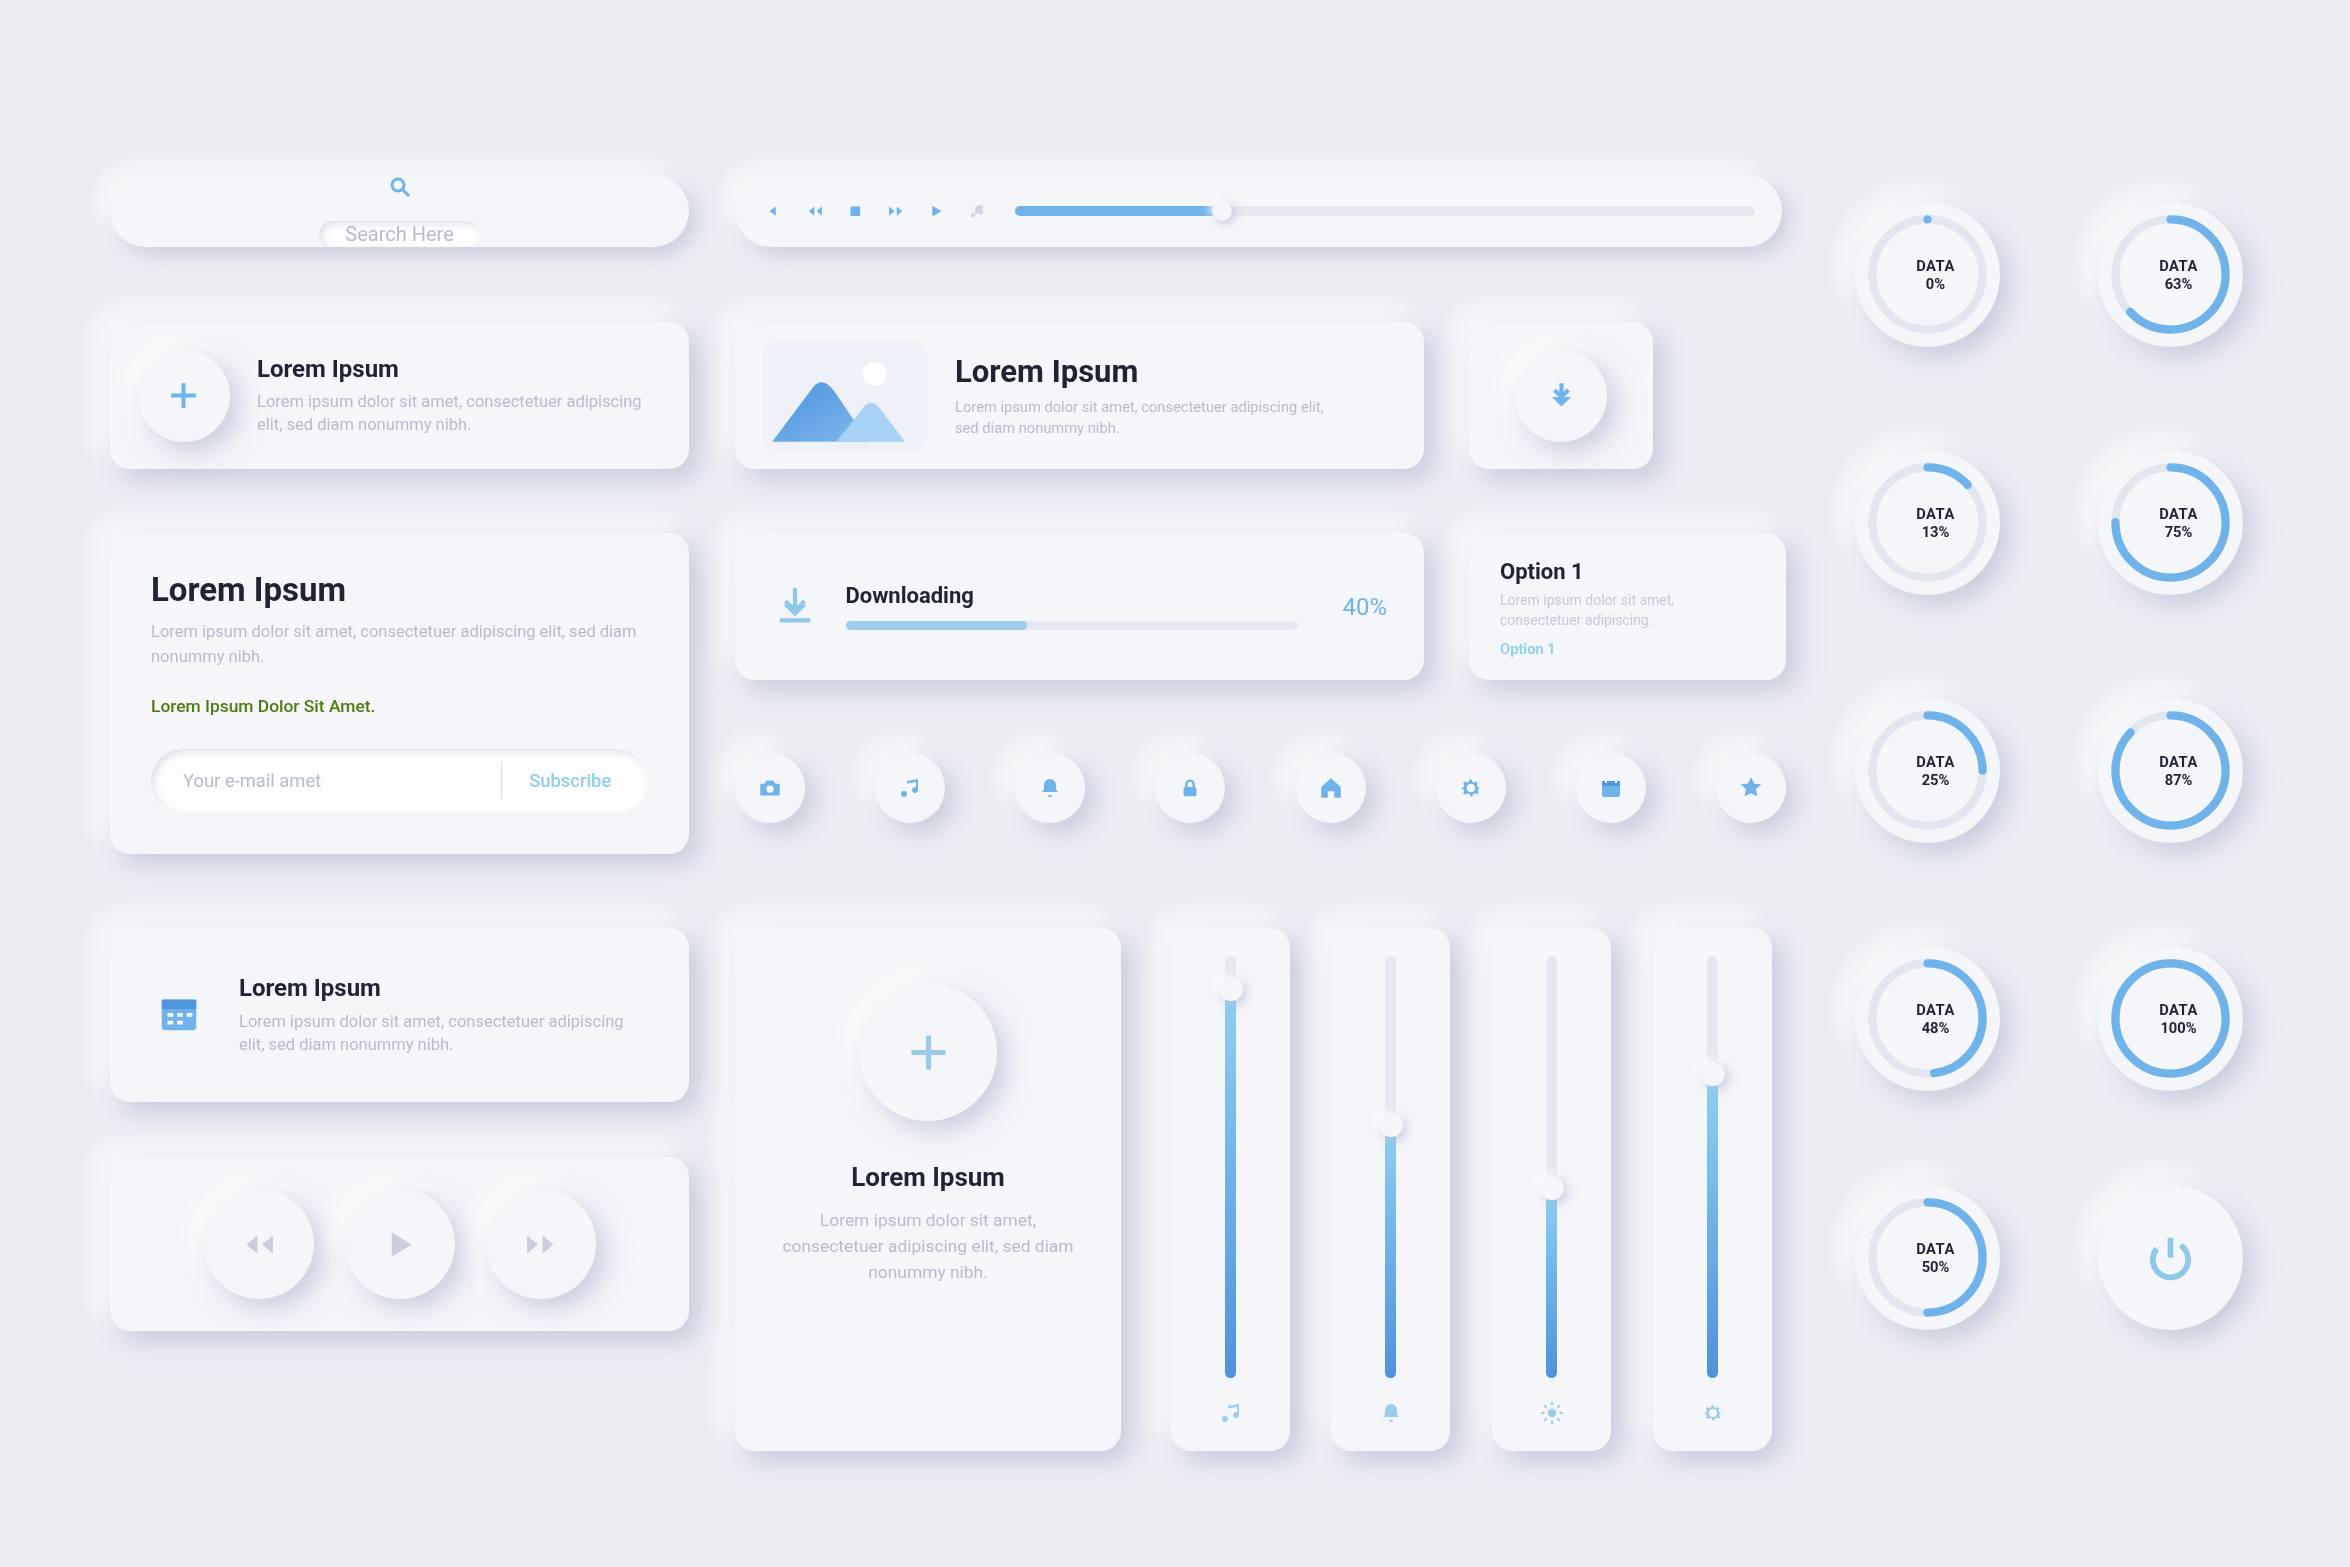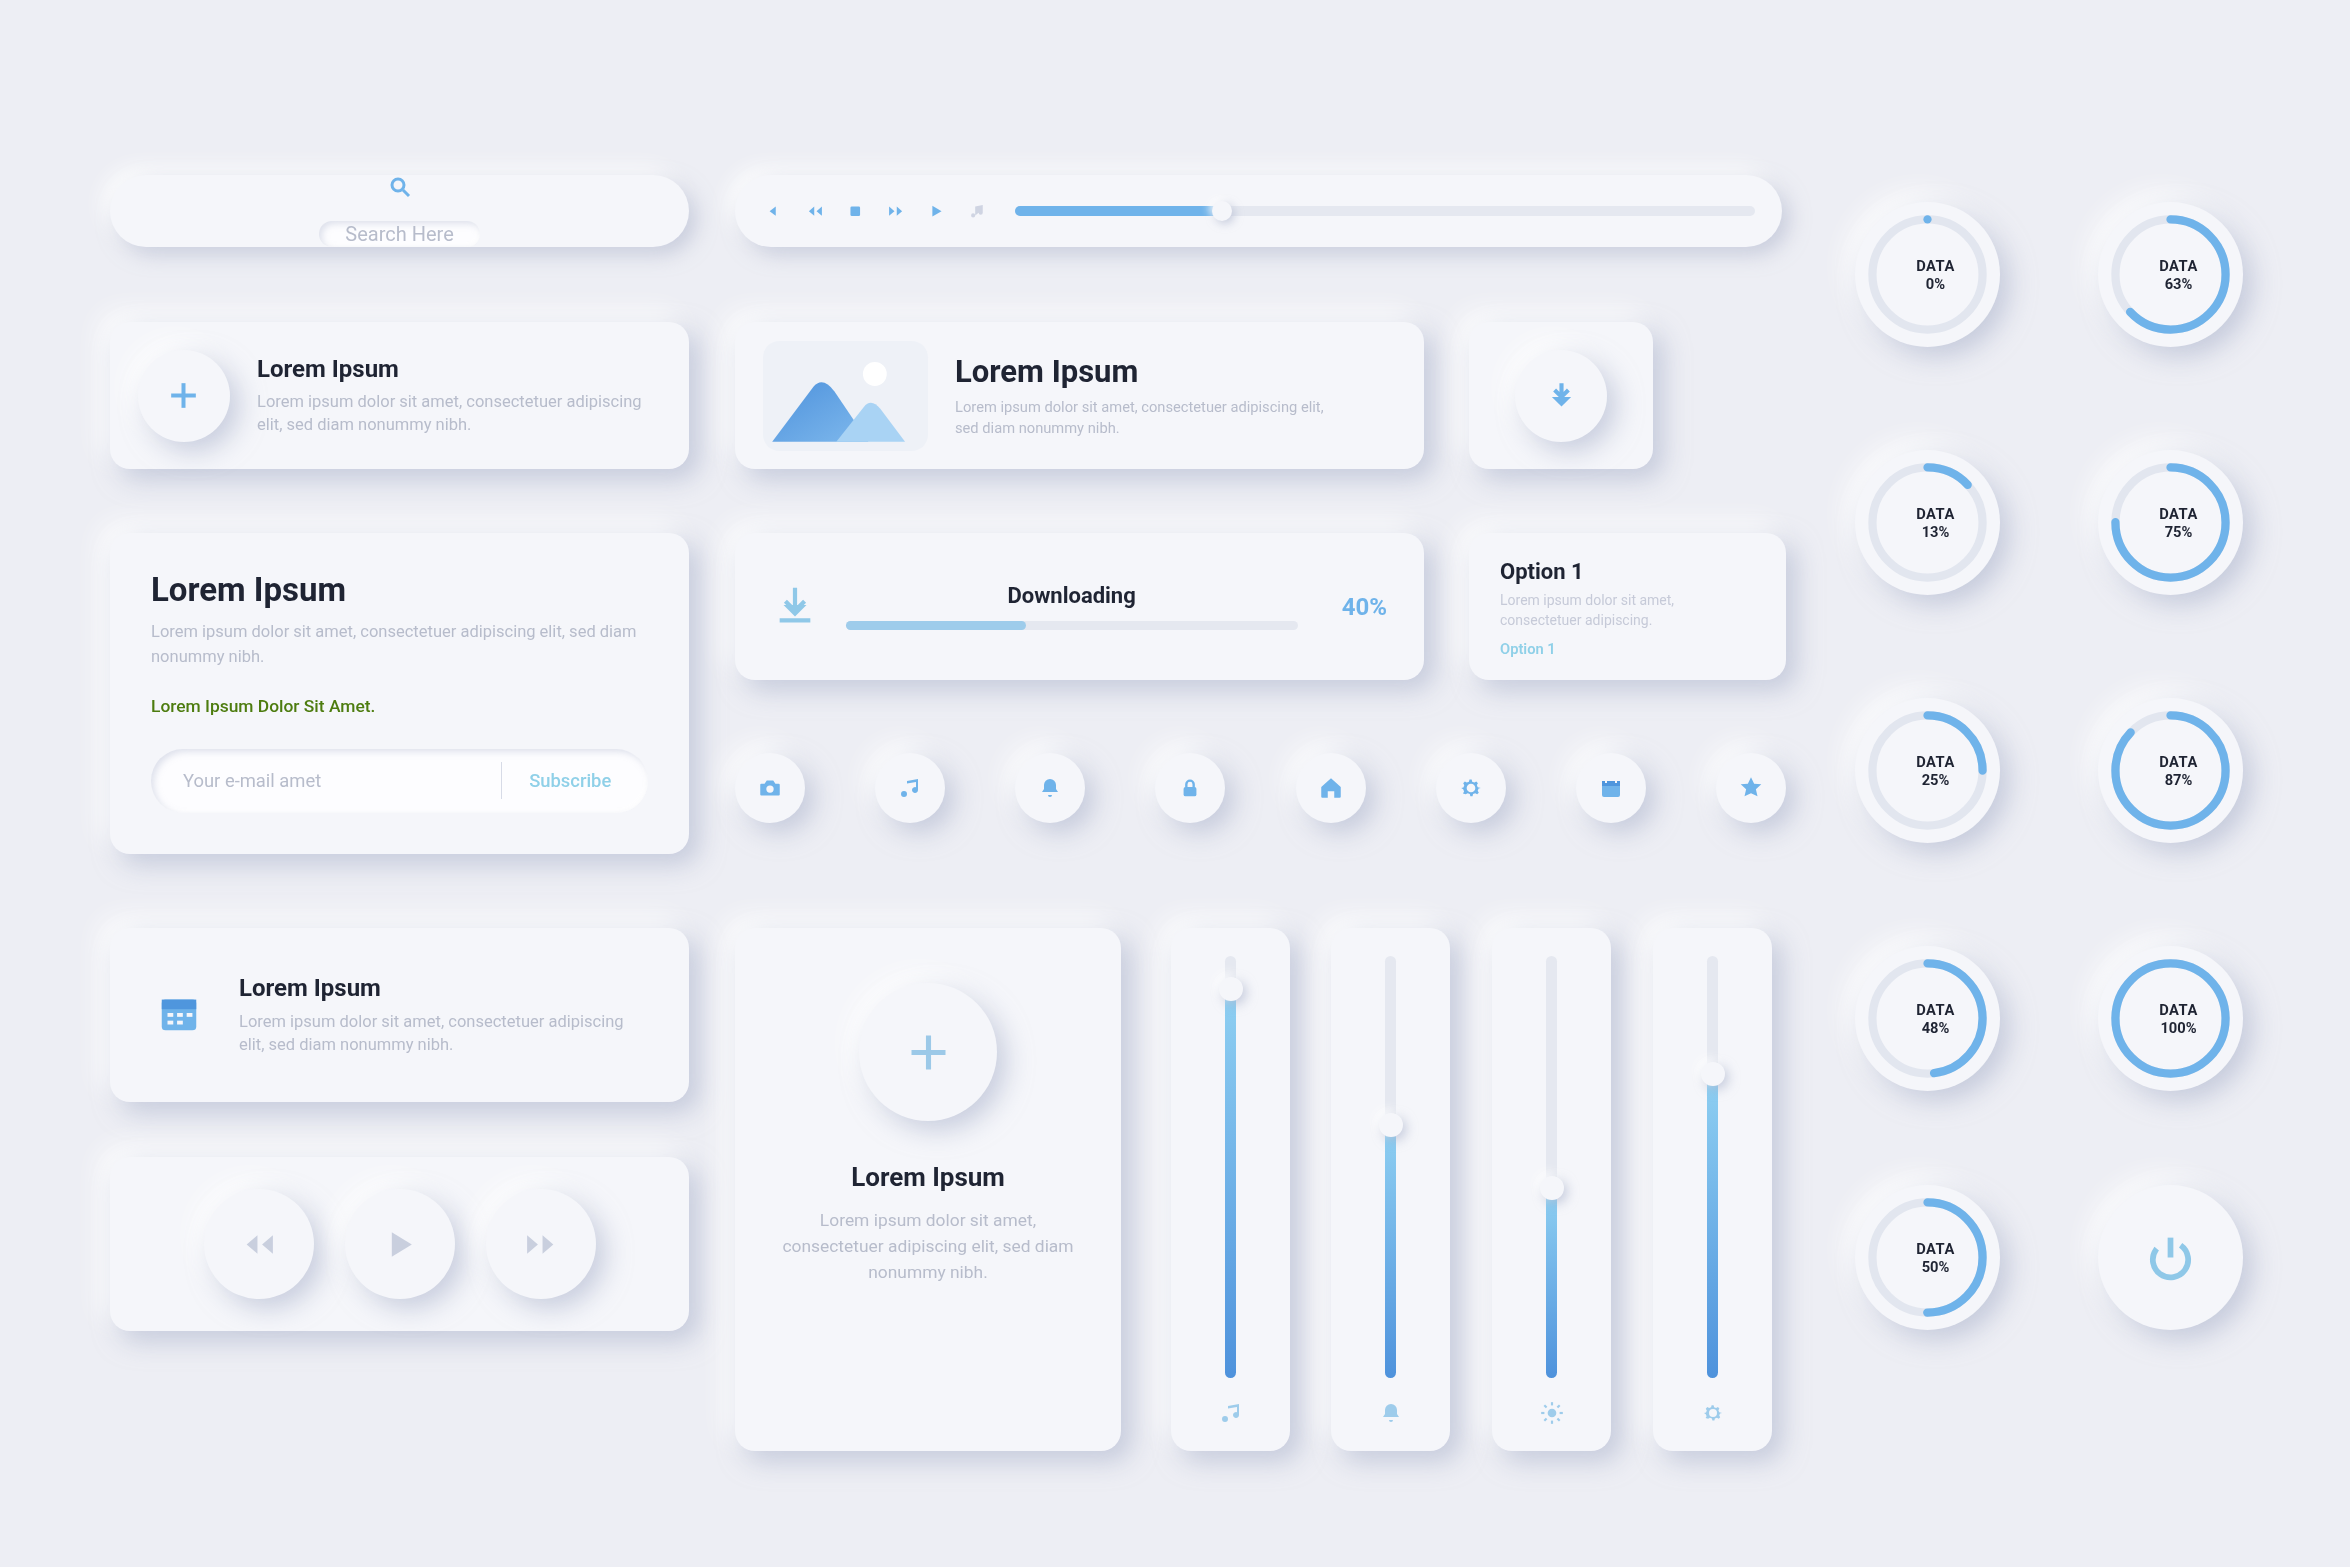--- a/index.html
+++ b/index.html
@@ -123,27 +123,27 @@
                 inset -2.8px -2.8px 7.3px rgba(255,255,255,.9);
     padding:0 9.2px 0 32px;
   }
   .sub-field .ph { flex:1; color:#b7bccb; font-size:18.4px;}
   .sub-field .div { width:0.9px; height:37px; background:#d7dbe7; margin:0 27.5px;}
   .sub-field .act { color:#8fd0e8; font-size:18.4px; font-weight:500; padding-right:27.5px;}
 
   .card-dl {
     position:absolute; top:441px; left:680px;
     width:689px; height:147px;
-    display:flex; align-items:center; gap:27.5px; padding:0 37px;text-align:center;
+    display:flex; align-items:center; gap:27.5px; padding:0 37px;
   }
   .dl-prog { flex:1; }
   .dl-prog .lbl { font-size:22px; font-weight:700; color:#1f2433; margin-bottom:13px;}
   .dl-bar { height:9.2px; background:#e5e8f0; border-radius:917px; position:relative;}
   .dl-bar-fill { position:absolute; left:0; top:0; bottom:0; background:#9ecceb; border-radius:917px;}
-  .dl-pct { font-size:24px; color:#6fb3ea; font-weight:700; margin-left:16.5px;}
+  .dl-pct { font-size:24px; color:#6fb3ea; font-weight:400; margin-left:16.5px;}
 
   .card-opt {
     position:absolute; top:441px; left:1414px;
     width:317px; height:147px; padding:26px 31px;
   }
   .card-opt .ot { font-size:22px; font-weight:700; color:#1f2433; margin-bottom:7.3px;}
   .card-opt .ob { font-size:14px; color:#c6cad8; line-height:1.4; margin-bottom:9.2px;}
   .card-opt .ol { font-size:14.7px; color:#8fd0e8; font-weight:600;}
 
   

